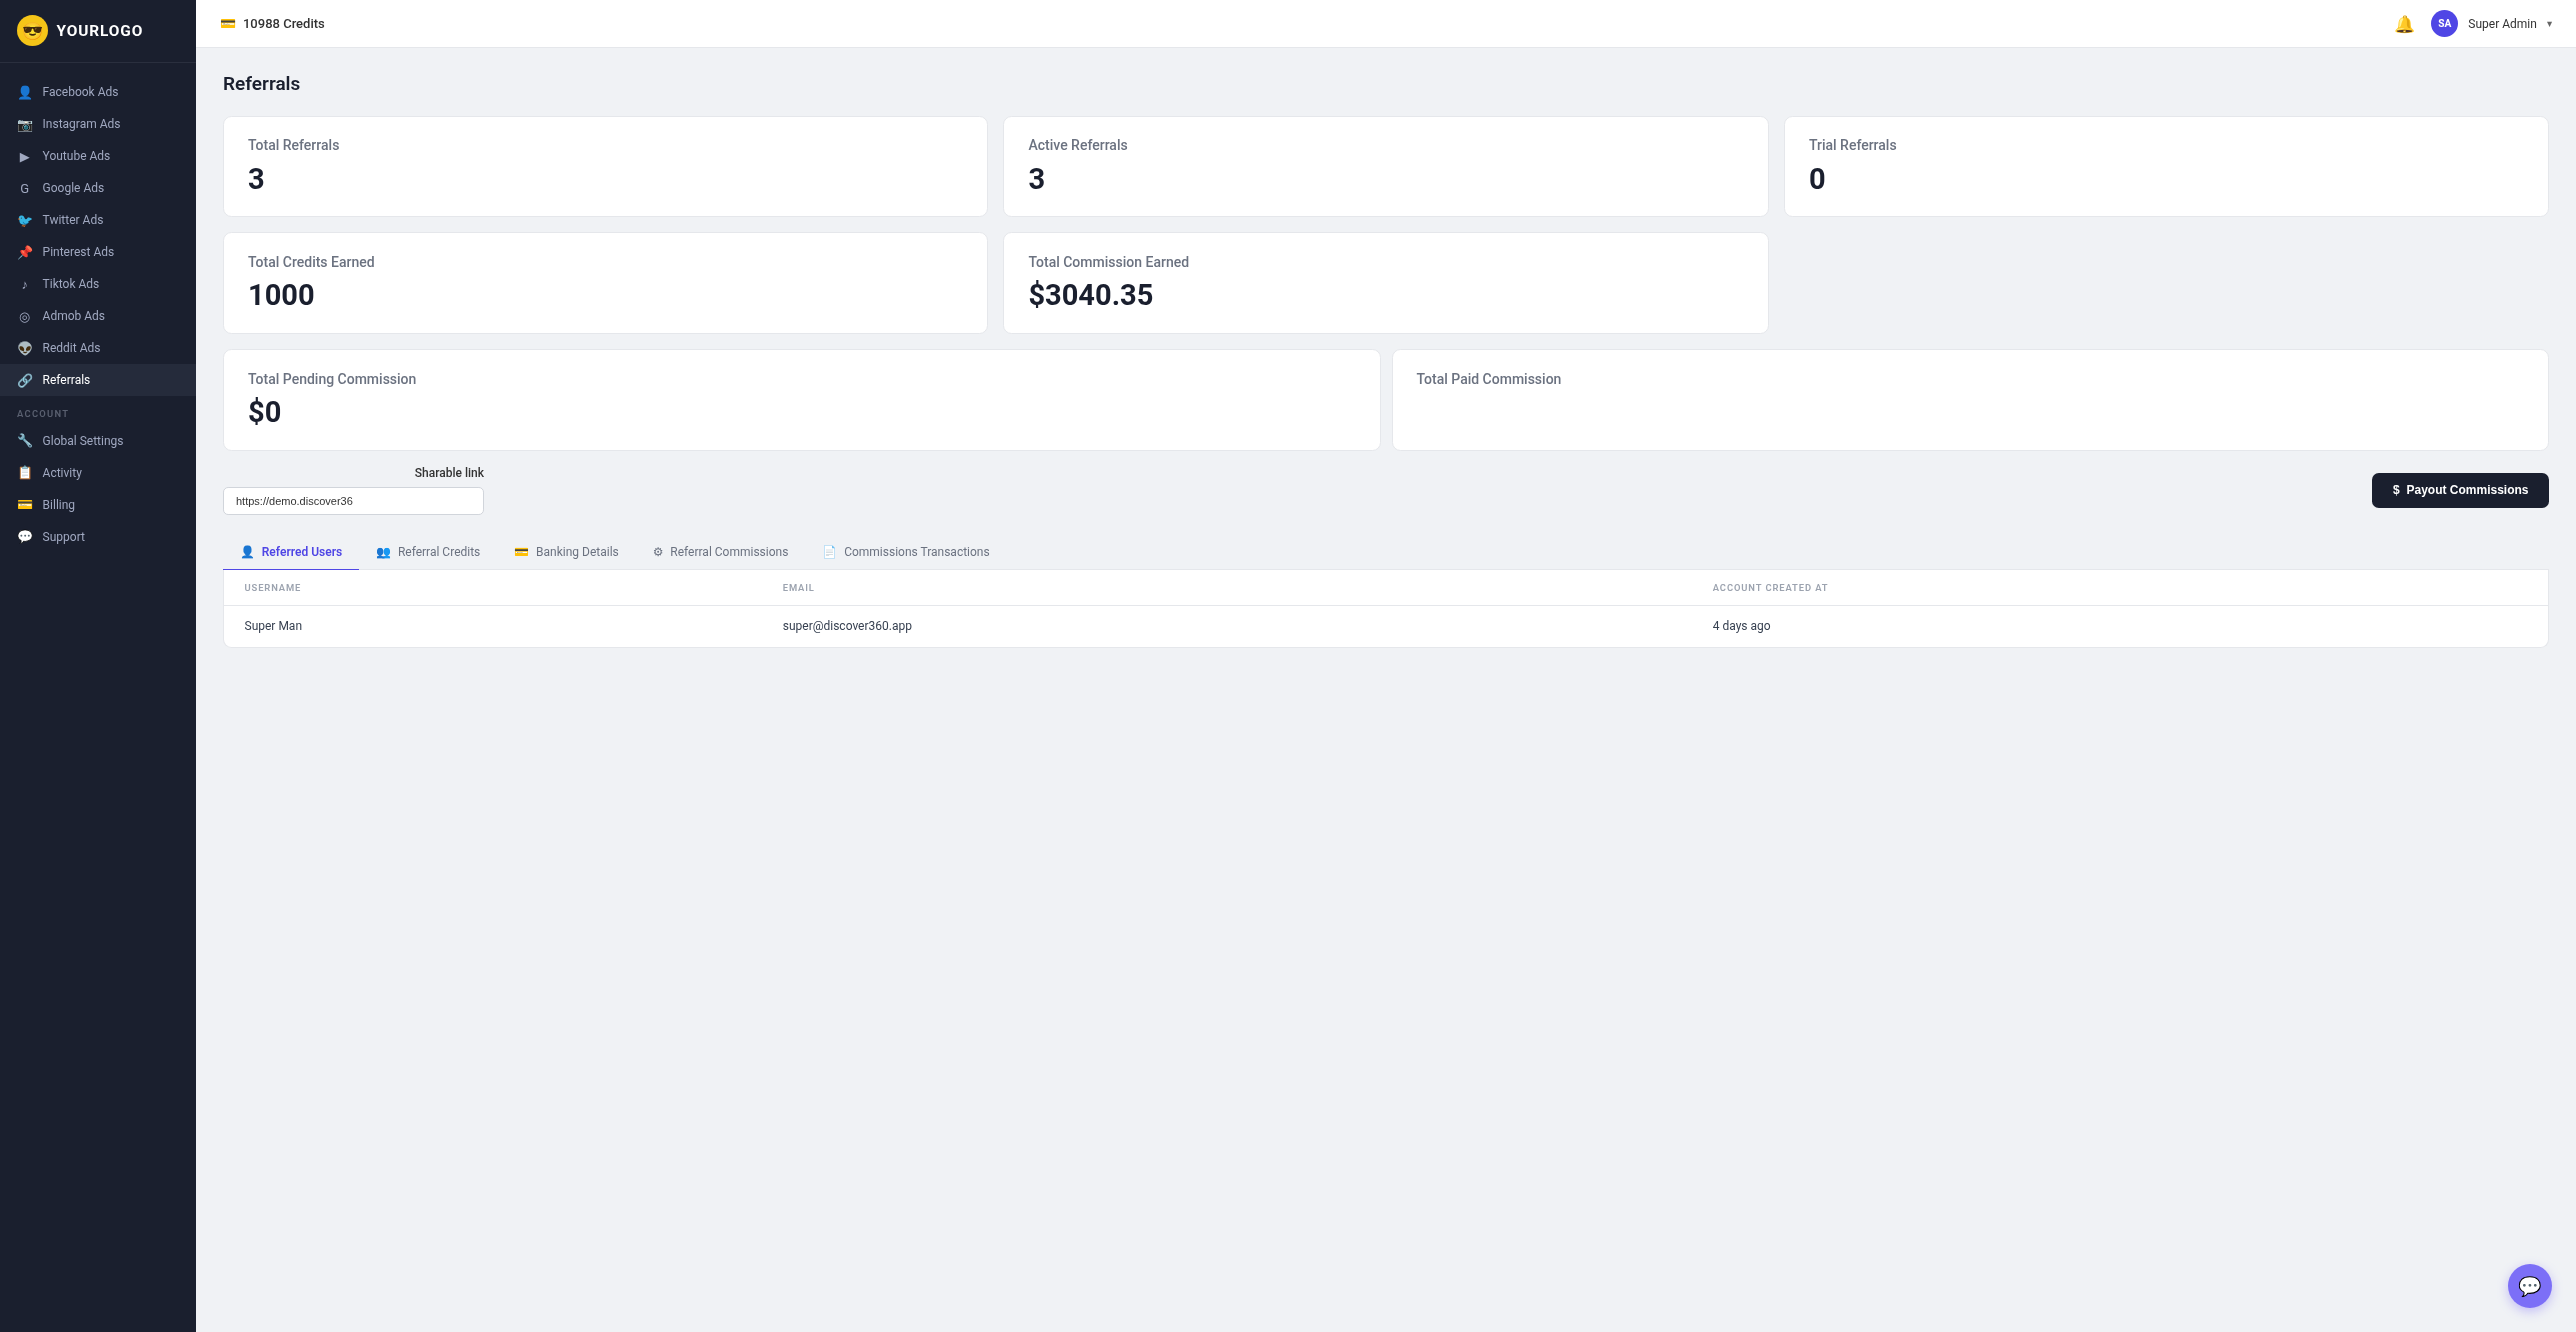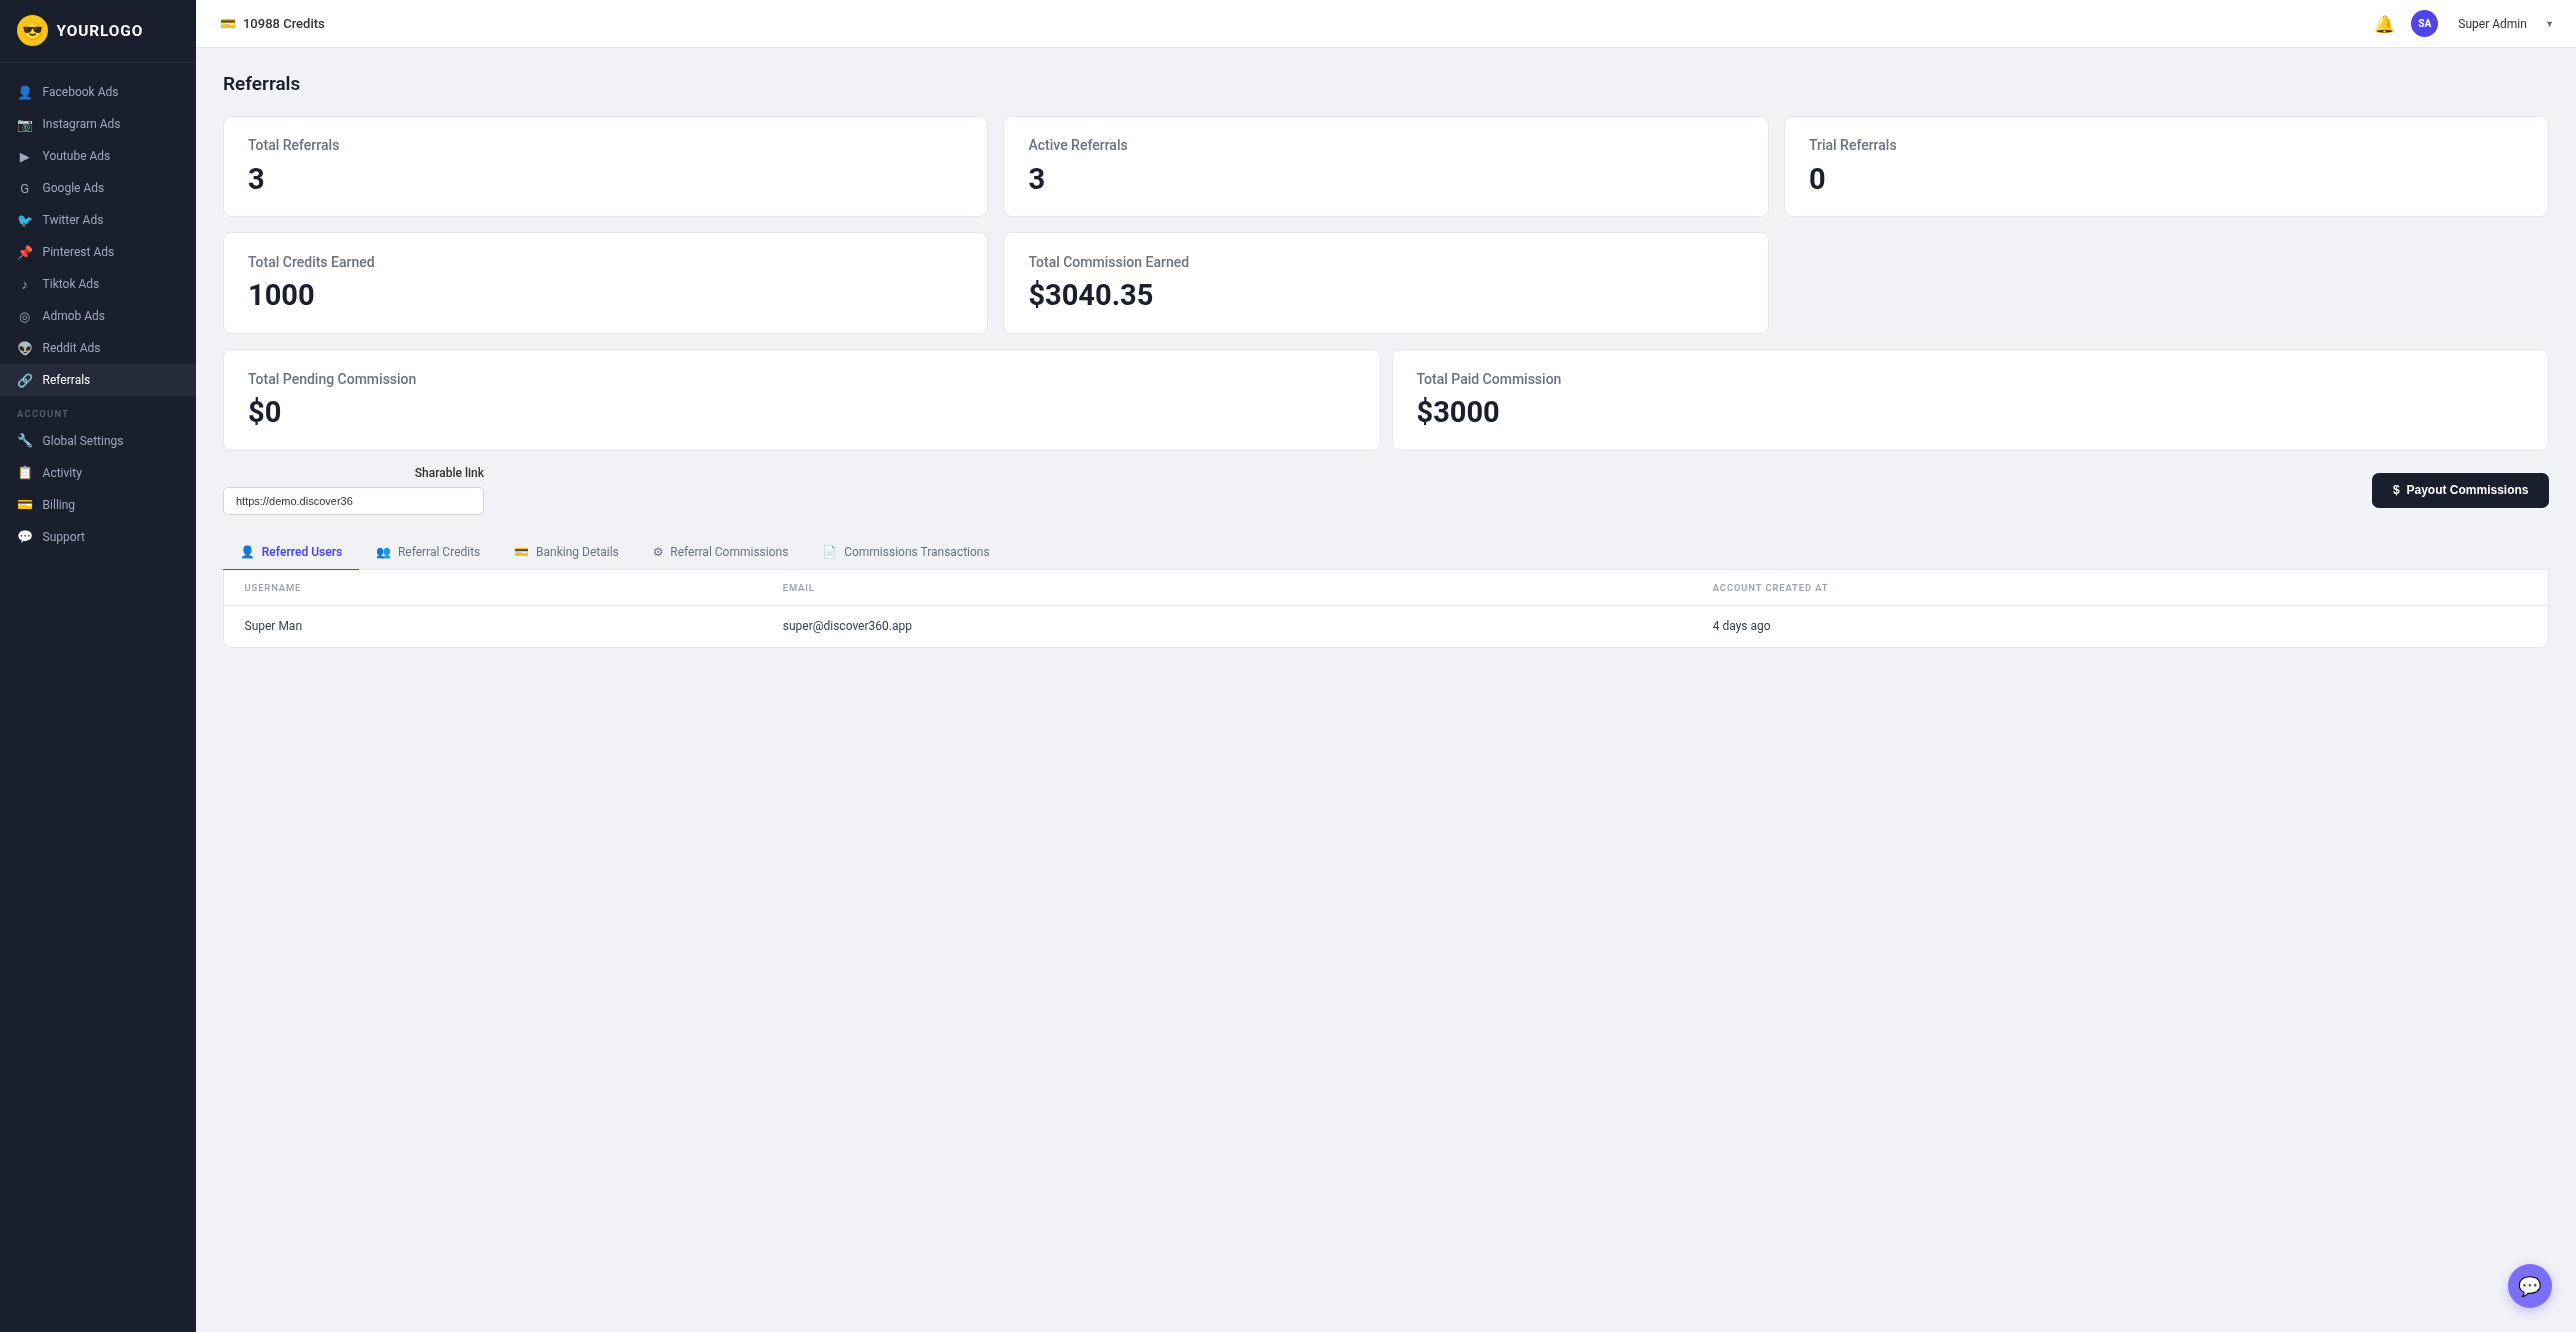--- a/index.html
+++ b/index.html
@@ -99,21 +99,21 @@
       gap: 15.4px;
     }
     .notif-icon {
       font-size: 17px;
       color: #666;
       cursor: pointer;
     }
     .user-badge {
       display: flex;
       align-items: center;
-      gap: 20px;
+      gap: 10px;
       cursor: pointer;
     }
     .avatar-circle {
       width: 27px;
       height: 27px;
       background: #4f46e5;
       border-radius: 50%;
       display: flex;
       align-items: center;
       justify-content: center;
@@ -398,21 +398,20 @@
       </div>
     </div>
 
     <div class="two-col-stats">
       <div class="stat-card">
         <div class="stat-label">Total Pending Commission</div>
         <div class="stat-value">$0</div>
       </div>
       <div class="stat-card">
         <div class="stat-label">Total Paid Commission</div>
-        <div class="stat-value">$3000</div>
       </div>
     </div>
 
     <div class="link-section">
       <div class="link-left">
         <span class="link-label">Sharable link</span>
         <input class="link-input" readonly="" value="https://demo.discover36" style="">
       </div>
       <button class="payout-btn">
         <span>$</span>

